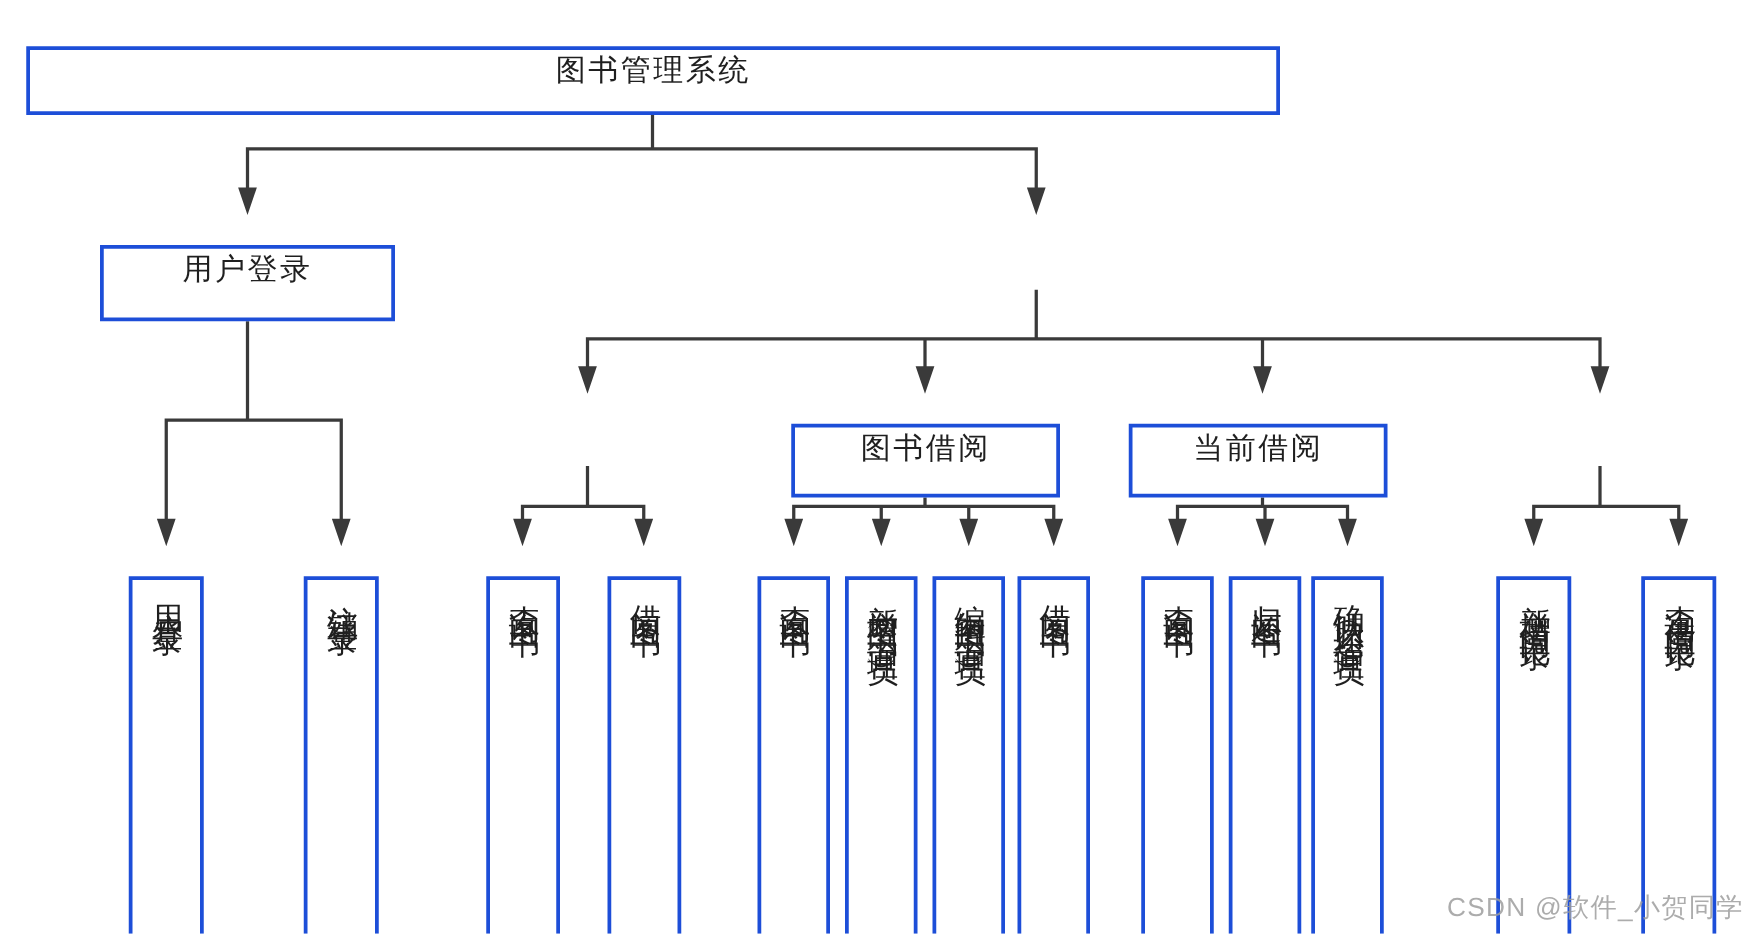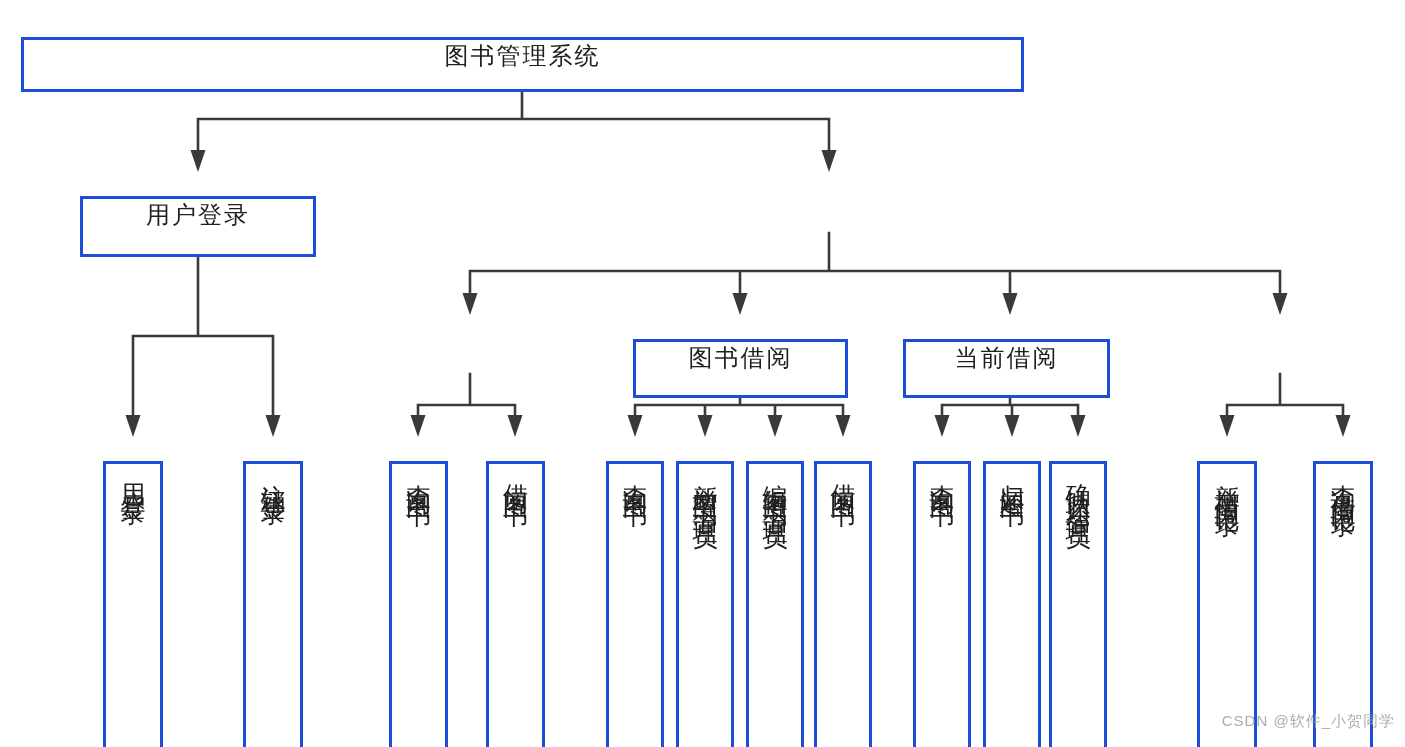--- a/index.html
+++ b/index.html
@@ -33,21 +33,21 @@
     letter-spacing:6px;
     line-height:1;
     font-size:25px;
     white-space:nowrap;
   }
   .watermark{
     position:absolute;
     right:10px;
     top:712px;
     z-index:3;
-    font-size:15px;
+    font-size:21px;
     letter-spacing:1px;
     color:rgba(158,158,158,0.85);
   }
 </style>
 </head>
 <body>
 
 <div class="canvas">
 
   <svg class="wires" width="1405" height="747" viewBox="0 0 1405 747" aria-hidden="true">

